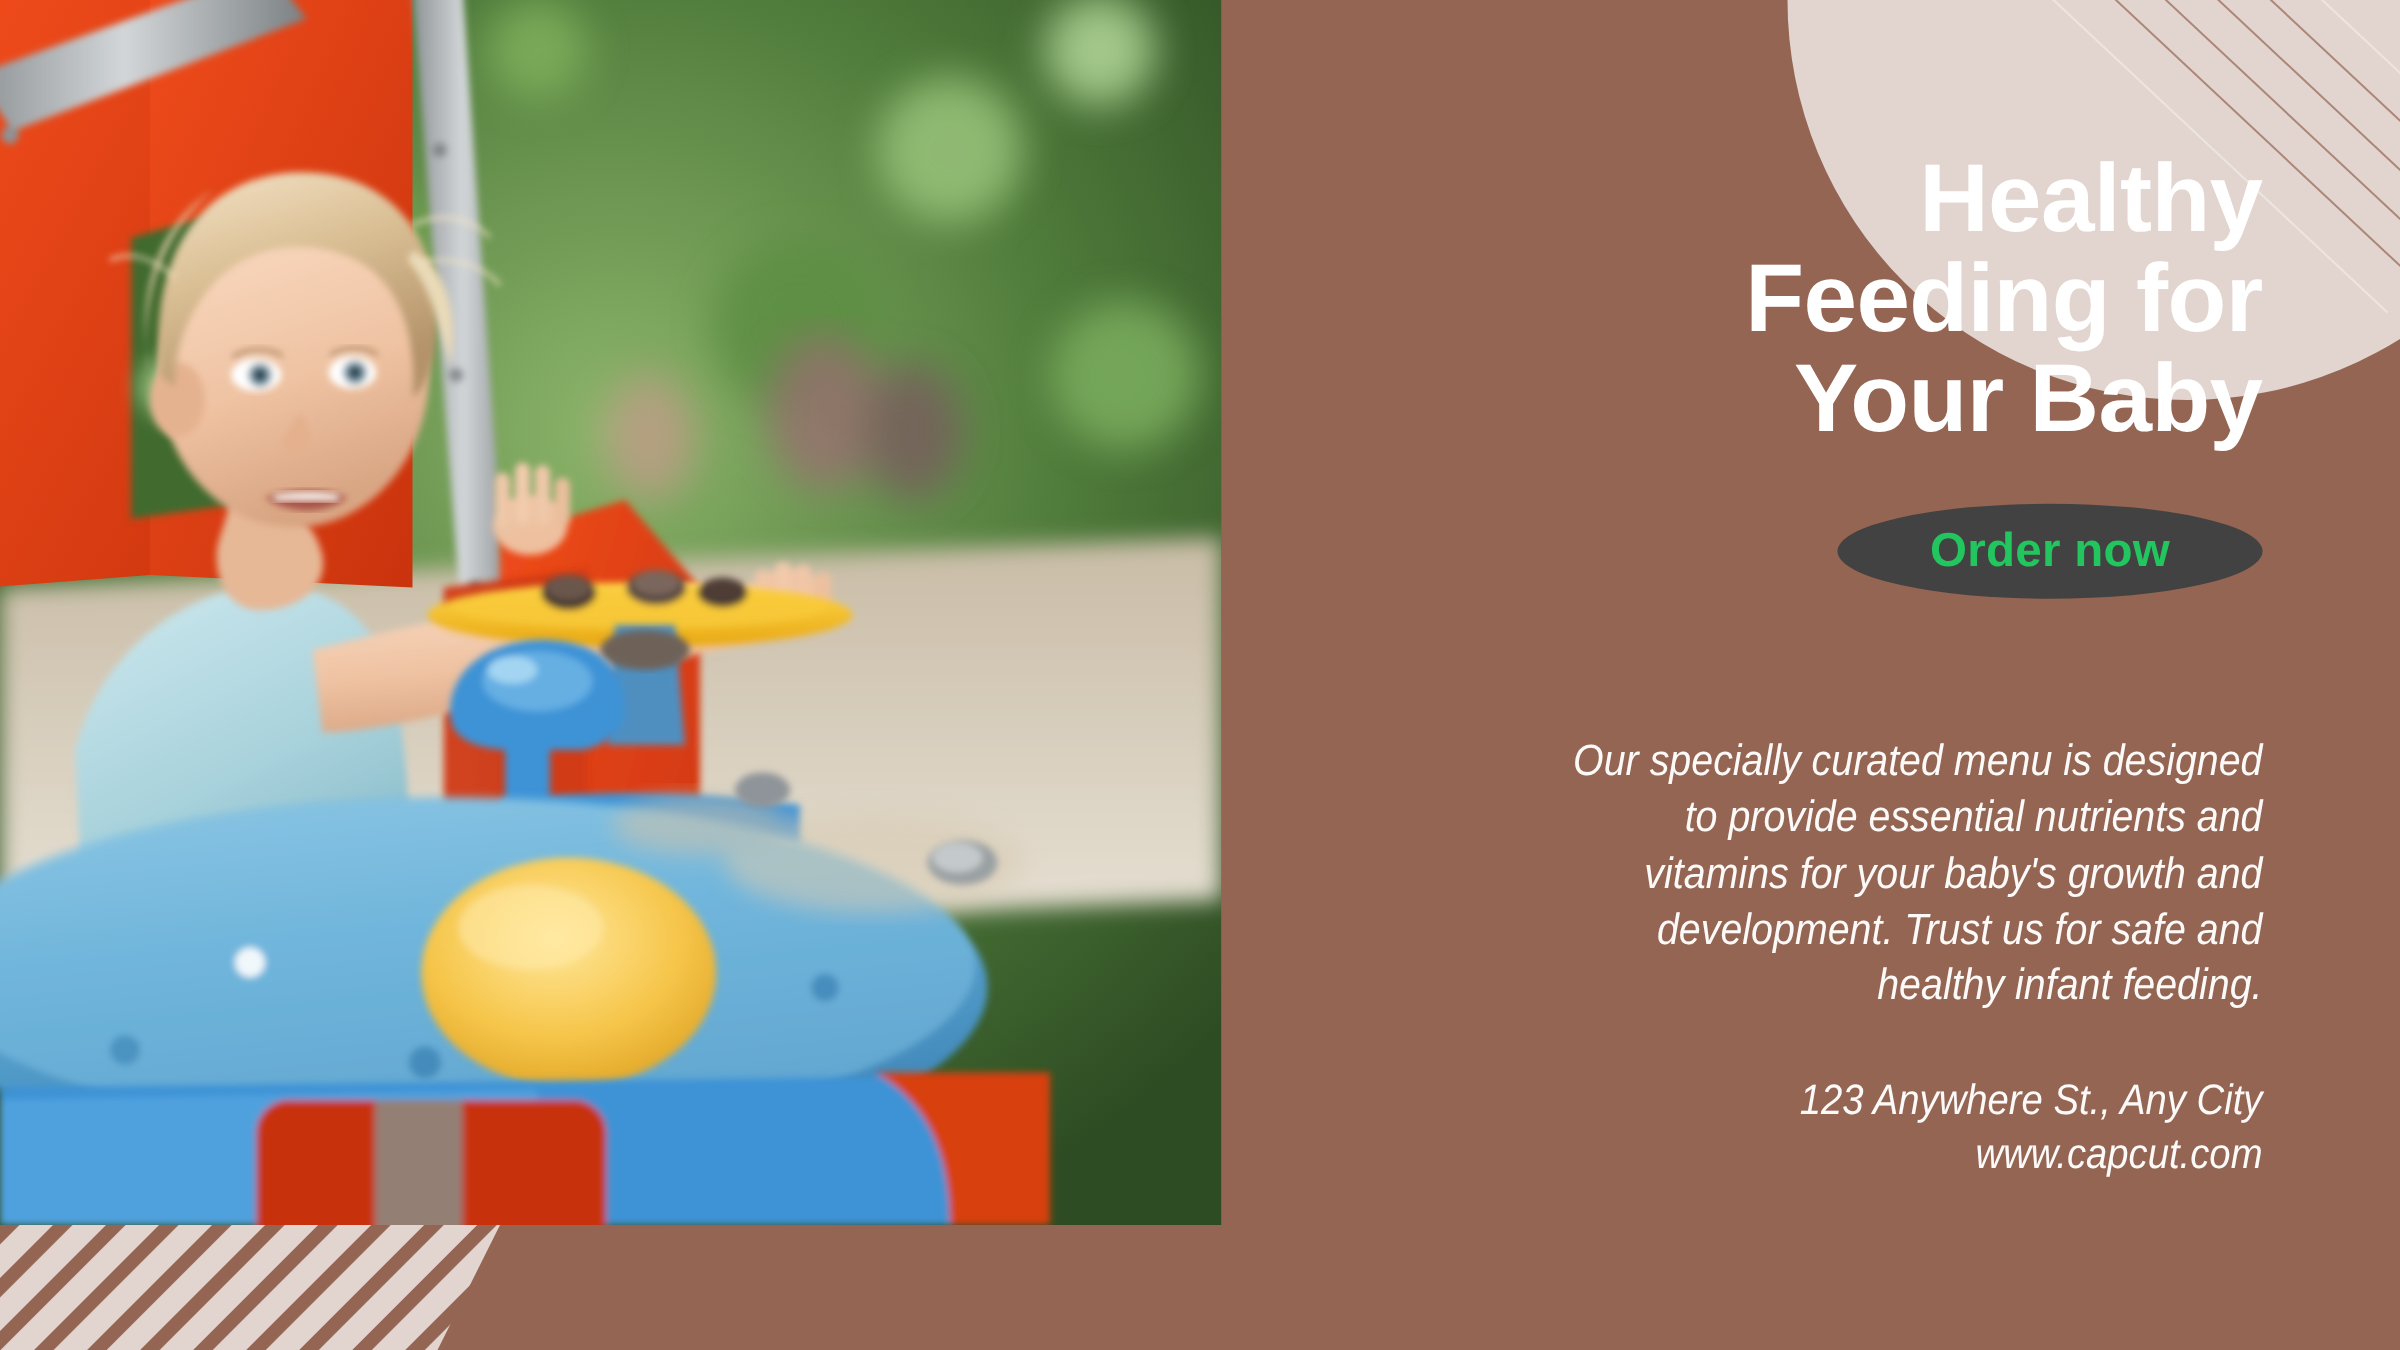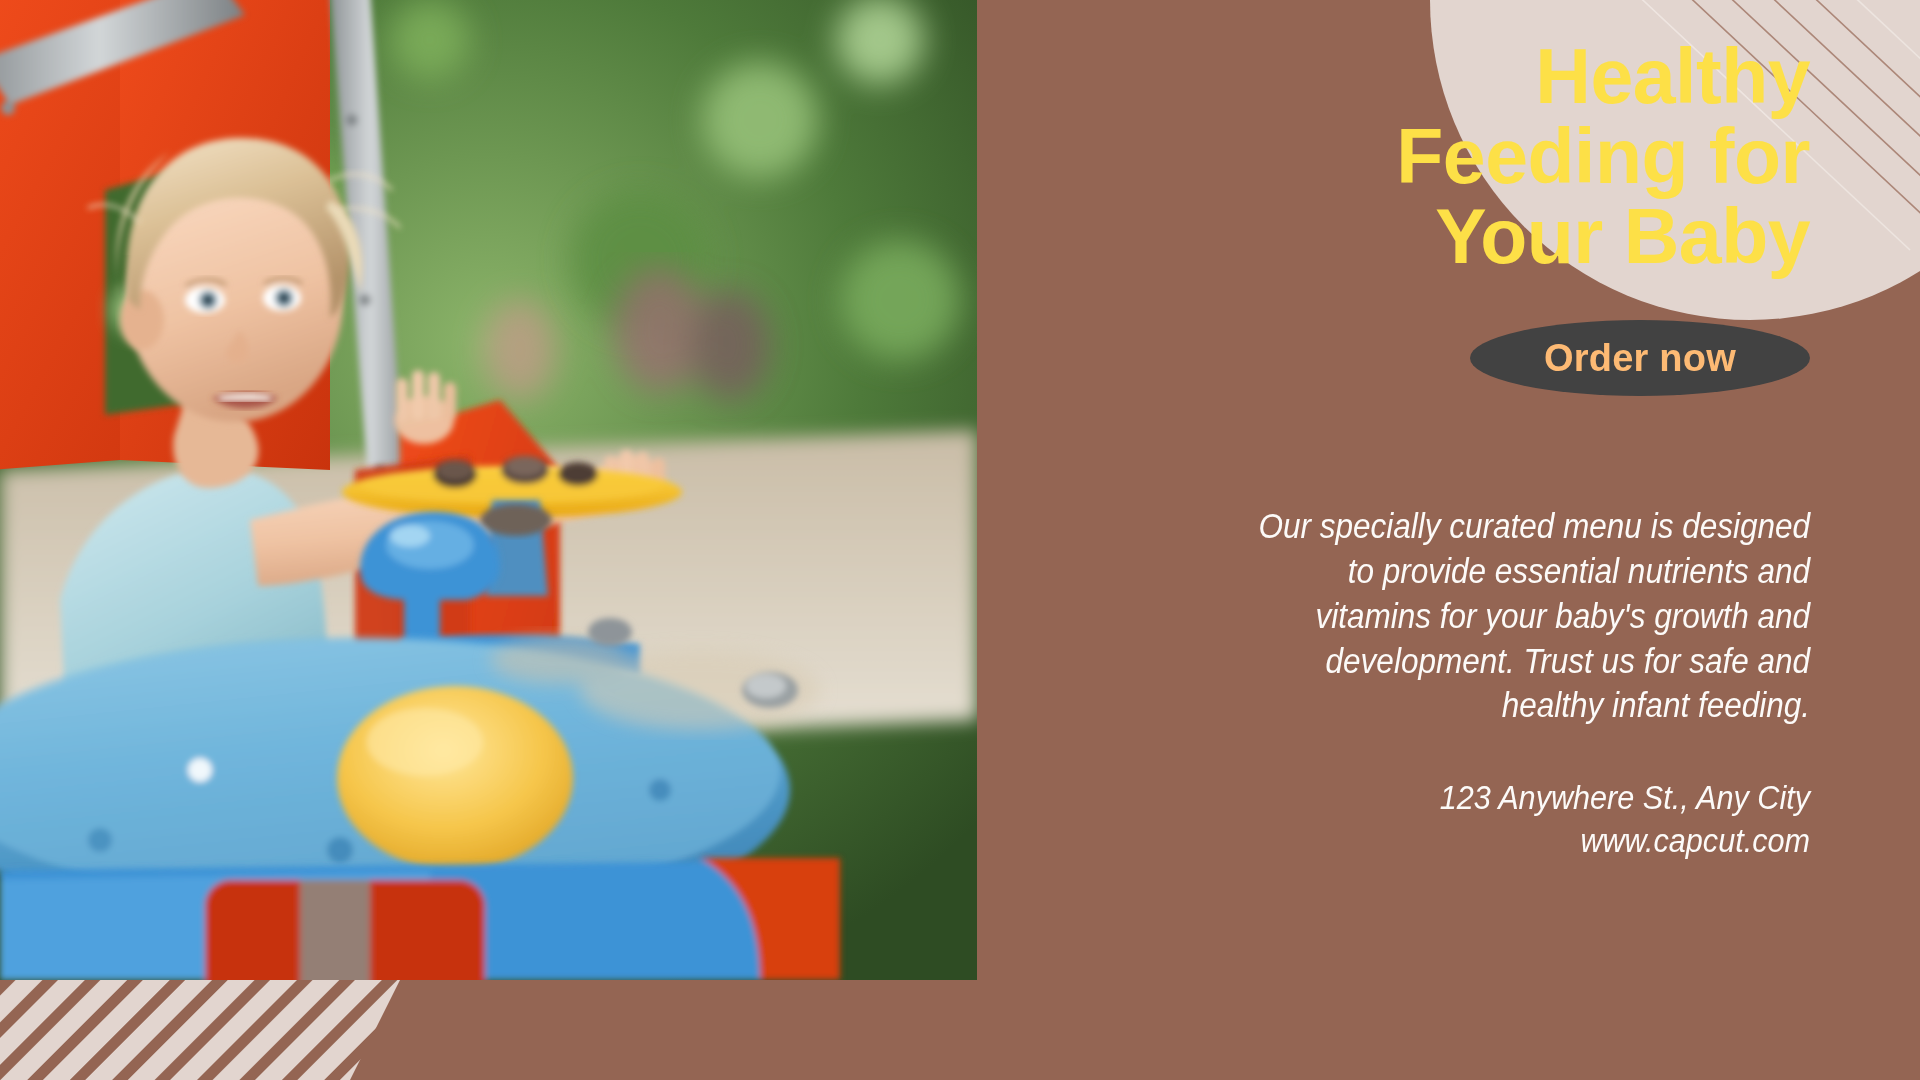--- a/index.html
+++ b/index.html
@@ -50,37 +50,37 @@
   .content {
     position:absolute;
     right:110px; top:0;
     width:810px; height:1080px;
     z-index:6;
     display:flex; flex-direction:column;
     align-items:flex-end;
   }
 
   .headline {
-    margin-top:36px;
+    margin-top:119px;
     text-align:right;
-    color:#fde047;
+    color:#ffffff;
     font-size:77px;
     font-weight:bold;
     line-height:1.04;
     letter-spacing:-0.5px;
     white-space:pre-line;
   }
 
   .cta-wrap { margin-top:44px; }
   .cta {
     display:flex; align-items:center; justify-content:center;
     width:340px; height:76px;
     border-radius:50%/50%;
     background:#424242;
-    color:#fdba74;
+    color:#22c55e;
     font-size:38px;
     font-weight:bold;
     letter-spacing:0.2px;
     border:none;
     cursor:pointer;
     font-family:"Liberation Sans", sans-serif;
   }
 
   .body-copy {
     margin-top:108px;

